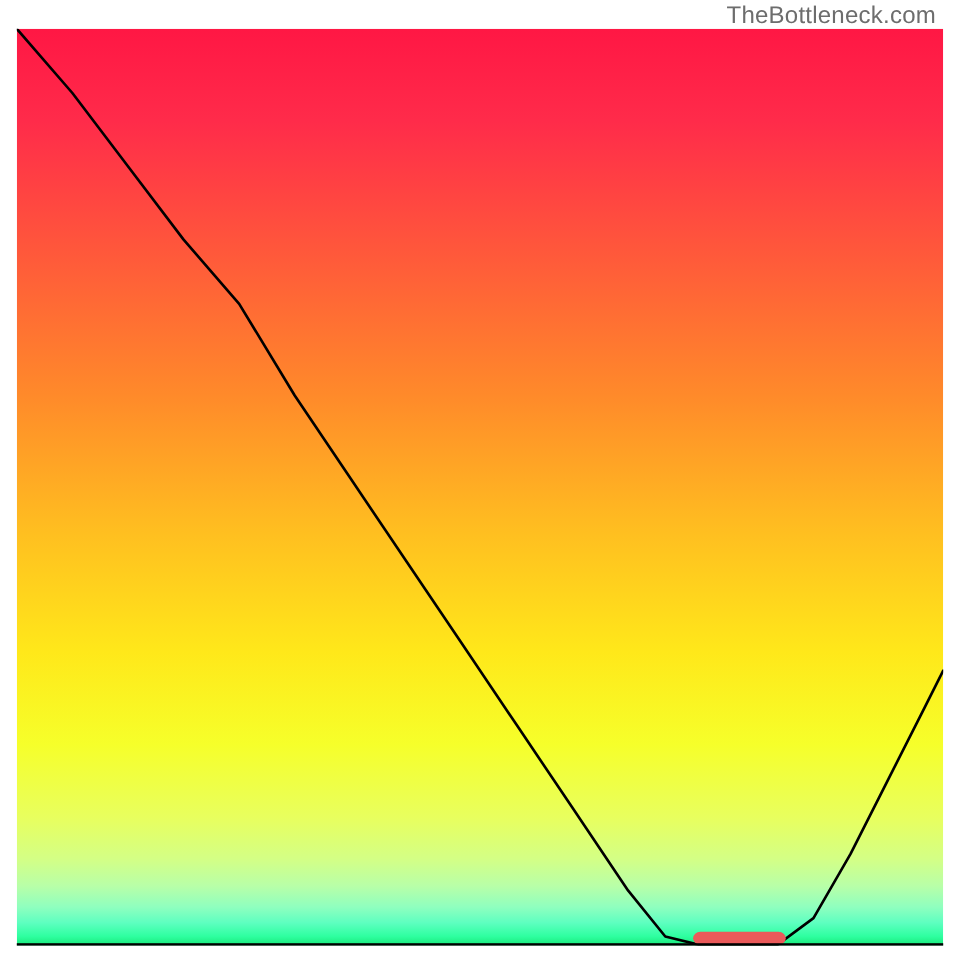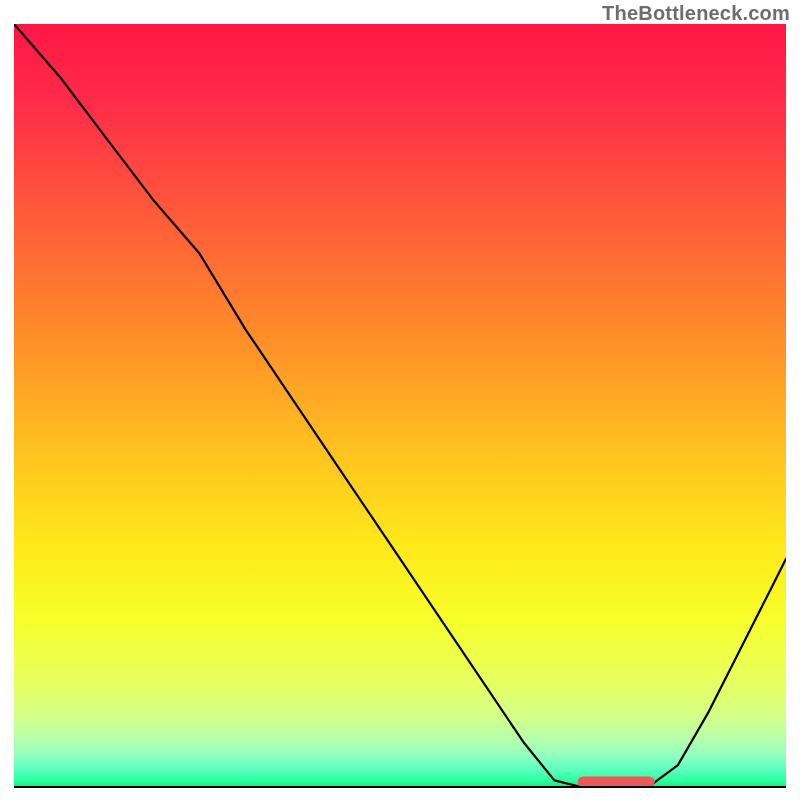--- a/index.html
+++ b/index.html
@@ -28,24 +28,24 @@
     position: absolute;
     left: 14px;
     bottom: 12px;
     width: 772px;
     height: 2px;
     background: #000;
   }
   .watermark {
     position: absolute;
     top: 2px;
-    right: 10px;
+    right: 20px;
     color: #6d6d6d;
     font-size: 20px;
-    font-weight: 700;
+    font-weight: 400;
     letter-spacing: 0.2px;
     user-select: none;
   }
   svg { display: block; }
 </style>
 </head>
 <body>
 <div class="wrap">
 
   <div class="watermark">TheBottleneck.com</div>

